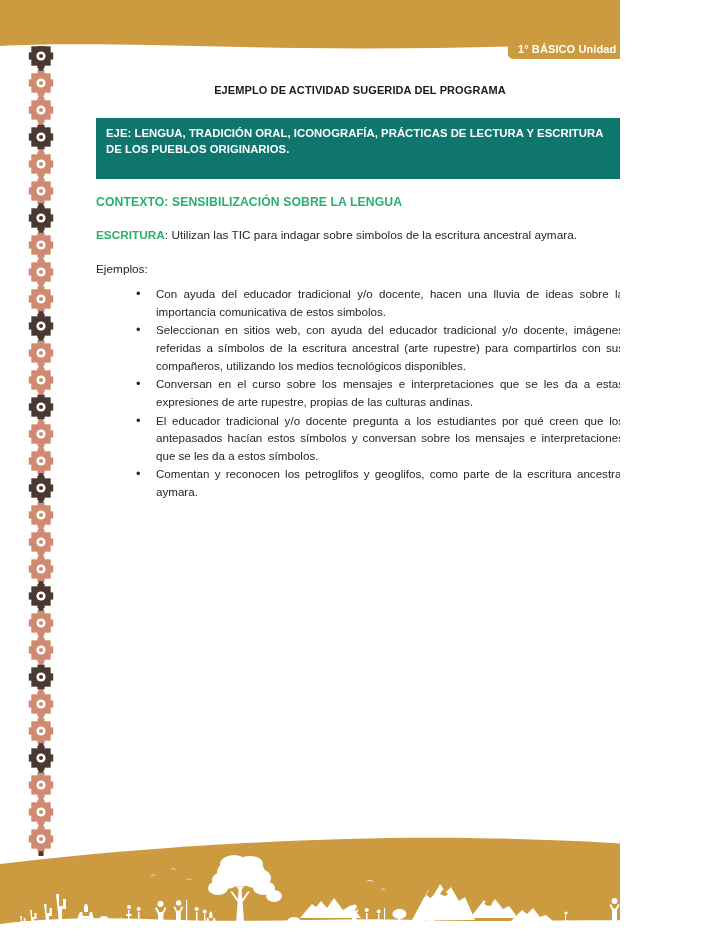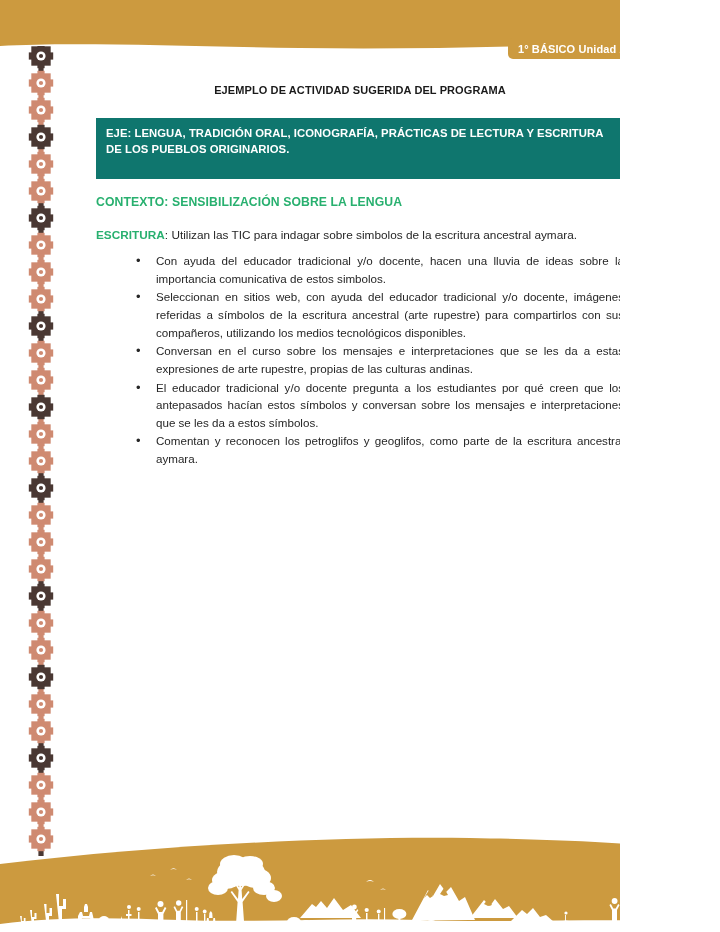--- a/index.html
+++ b/index.html
@@ -1056,20 +1056,21 @@
     <div class="doc-title">EJEMPLO DE ACTIVIDAD SUGERIDA DEL PROGRAMA</div>
 
     <div class="eje-banner">EJE: LENGUA, TRADICIÓN ORAL, ICONOGRAFÍA, PRÁCTICAS DE LECTURA Y ESCRITURA DE LOS PUEBLOS ORIGINARIOS.</div>
 
     <div class="contexto">CONTEXTO: SENSIBILIZACIÓN SOBRE LA LENGUA</div>
 
     <div class="actividad">
       <span class="lbl">ESCRITURA</span><span>: Utilizan las TIC para indagar sobre simbolos de la escritura ancestral aymara.</span>
     </div>
 
+    <div class="ejemplos-label">Ejemplos:</div>
 
     <ul class="ejemplos">
       <li>Con ayuda del educador tradicional y/o docente, hacen una lluvia de ideas sobre la importancia comunicativa de estos simbolos.</li>
       <li>Seleccionan en sitios web, con ayuda del educador tradicional y/o docente, imágenes referidas a símbolos de la escritura ancestral (arte rupestre) para compartirlos con sus compañeros, utilizando los medios tecnológicos disponibles.</li>
       <li>Conversan en el curso sobre los mensajes e interpretaciones que se les da a estas expresiones de arte rupestre, propias de las culturas andinas.</li>
       <li>El educador tradicional y/o docente pregunta a los estudiantes por qué creen que los antepasados hacían estos símbolos y conversan sobre los mensajes e interpretaciones que se les da a estos símbolos.</li>
       <li>Comentan y reconocen los petroglifos y geoglifos, como parte de la escritura ancestral aymara.</li>
     </ul>
 
   </div>

